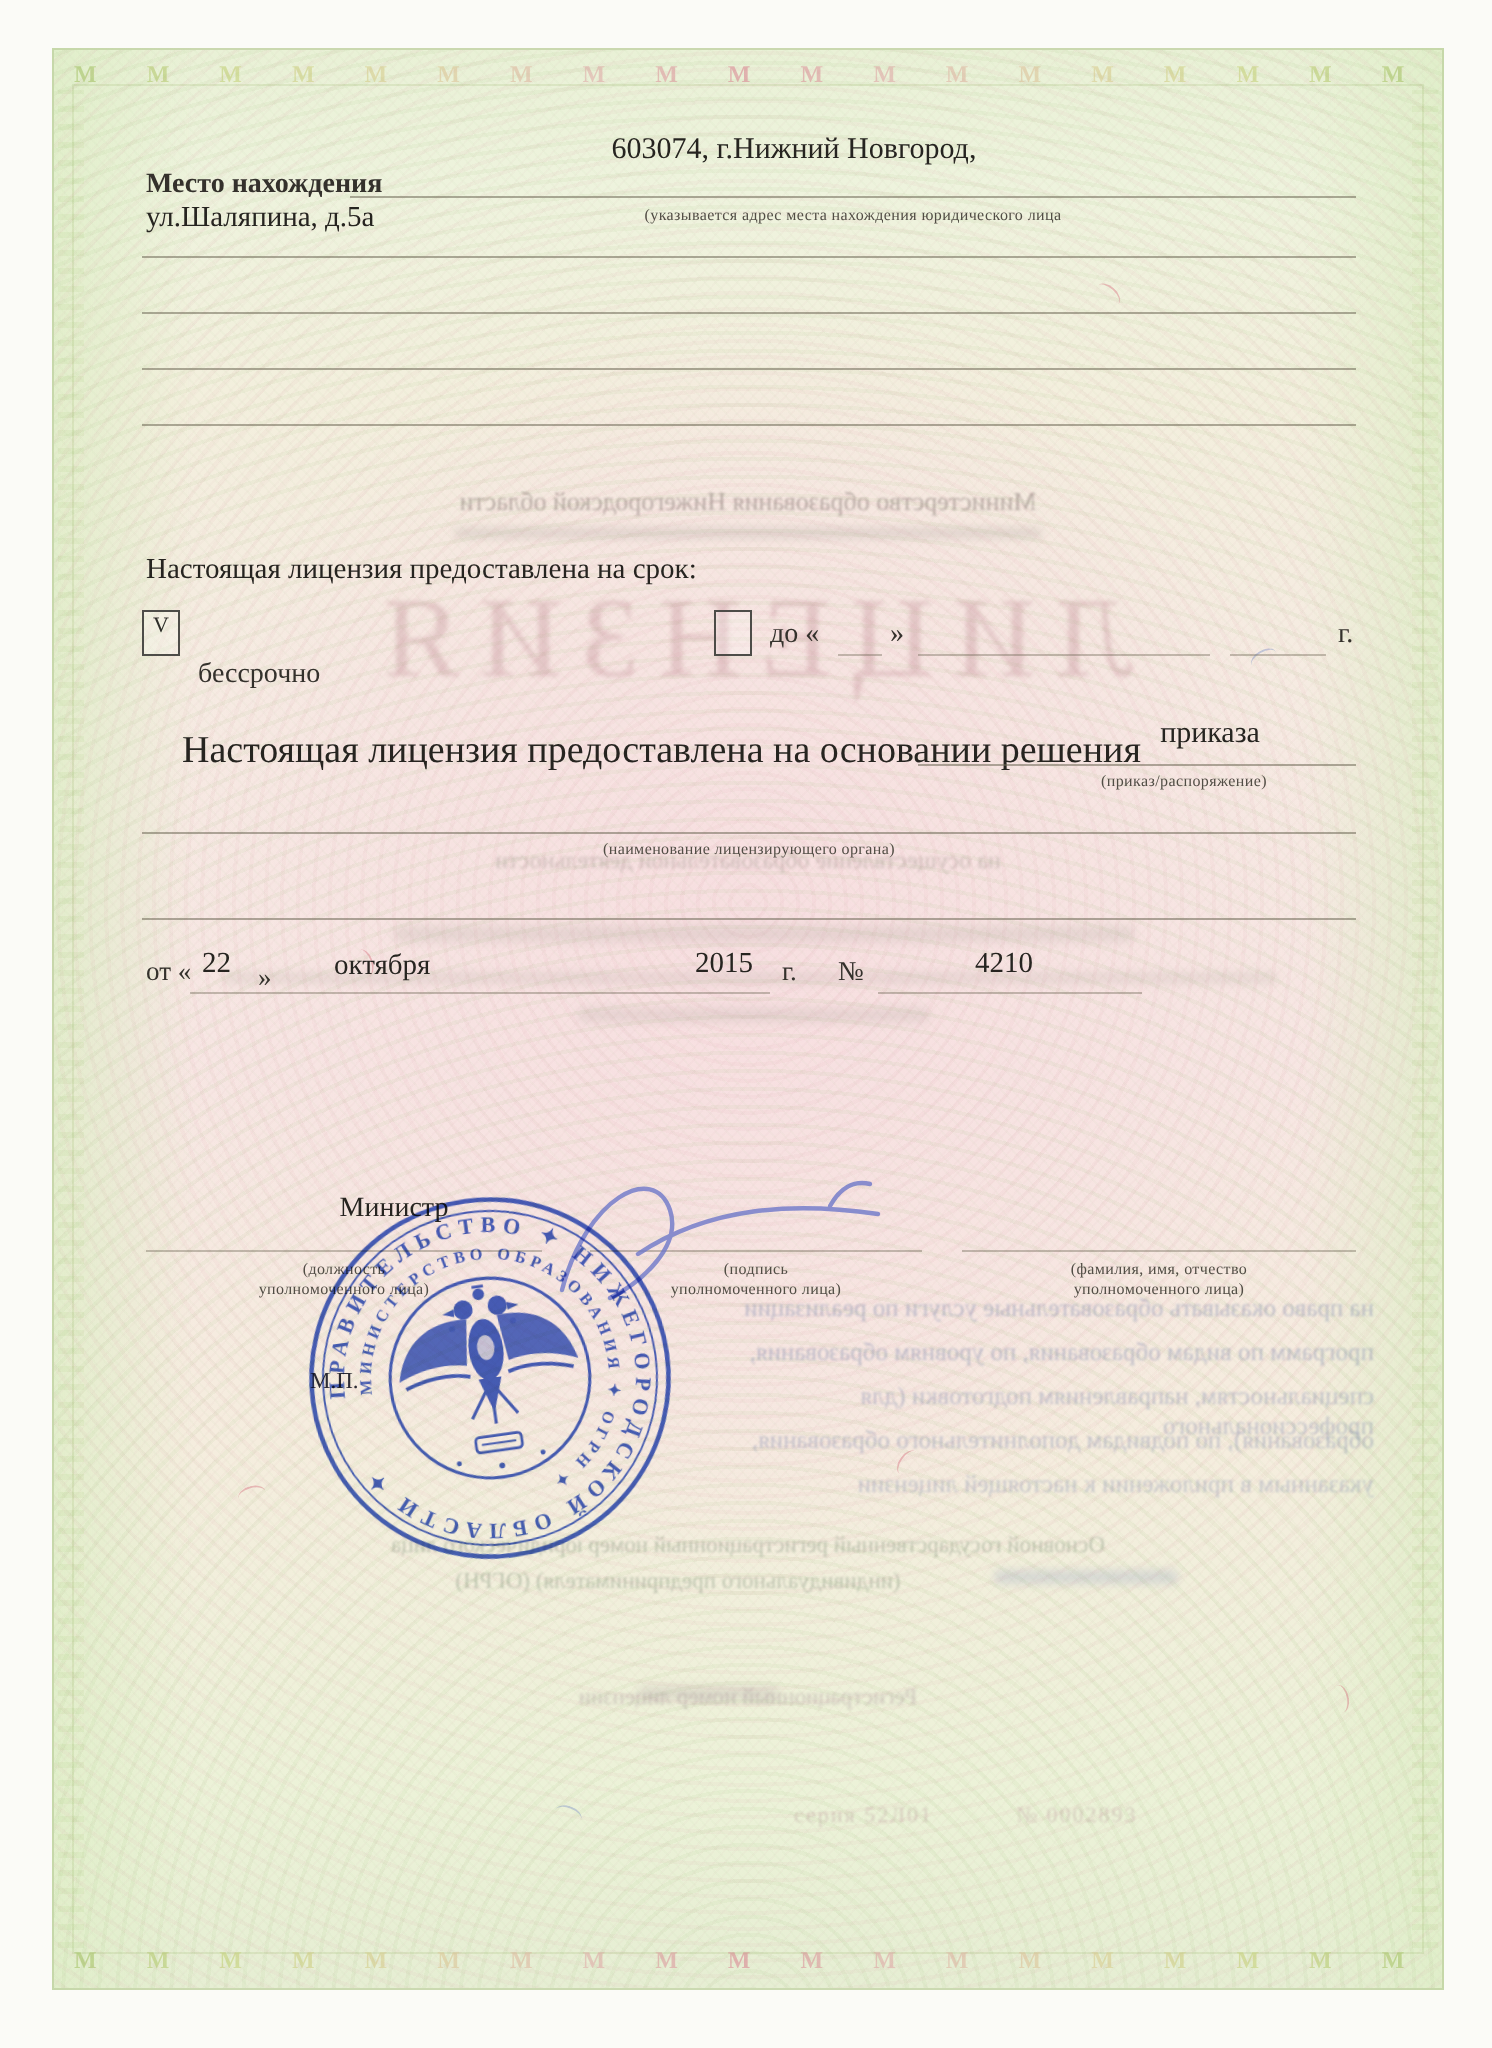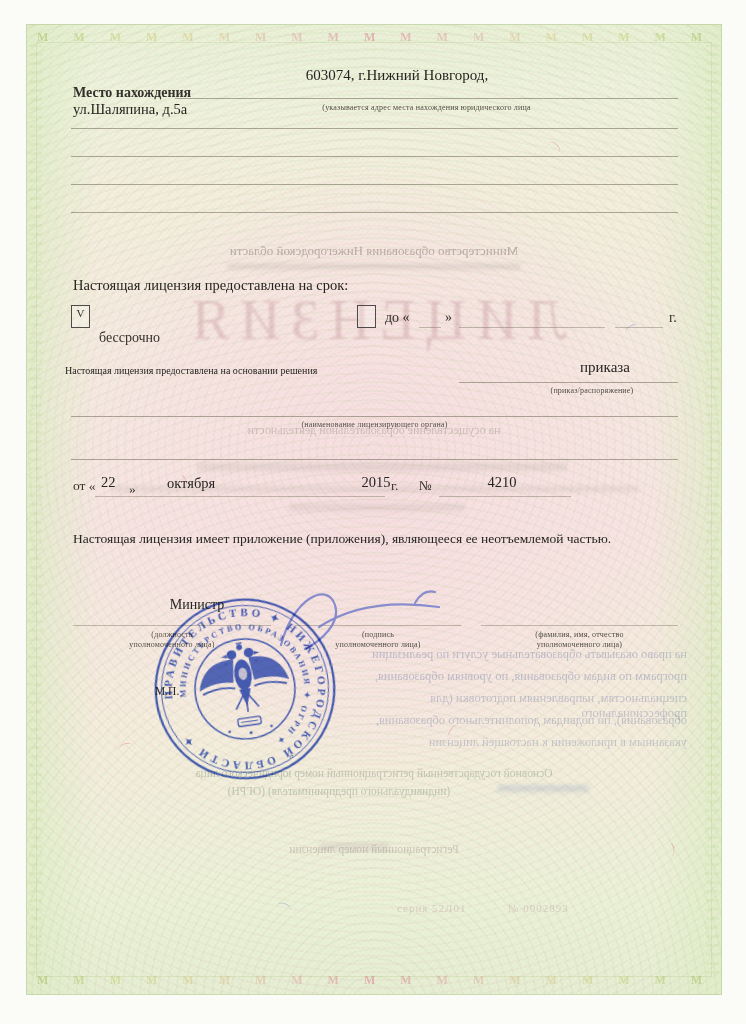--- a/index.html
+++ b/index.html
@@ -108,41 +108,40 @@
   </div>
   <div class="abs txt" style="left:72px;top:285px;font-size:14px;margin-top:20px;">бессрочно</div>
   <div class="box" style="left:330px;top:280px;"></div>
   <div class="abs txt" style="left:358px;top:285px;font-size:14px;">до «</div>
   <div class="rule" style="left:392px;width:22px;top:302px;background:rgba(112,106,88,.4);"></div>
   <div class="abs txt" style="left:418px;top:285px;font-size:14px;">»</div>
   <div class="rule" style="left:432px;width:146px;top:302px;background:rgba(112,106,88,.4);"></div>
   <div class="rule" style="left:588px;width:48px;top:302px;background:rgba(112,106,88,.4);"></div>
   <div class="abs txt" style="left:642px;top:285px;font-size:14px;">г.</div>
 
-  <div class="abs bold" style="left:38px;top:340px;font-size:10px;">Настоящая лицензия предоставлена на основании решения</div>
+  <div class="abs bold" style="left:64px;top:340px;font-size:19px;">Настоящая лицензия предоставлена на основании решения</div>
   <div class="abs bold" style="left:498px;top:334px;width:160px;text-align:center;font-size:15px;">приказа</div>
   <div class="rule" style="left:432px;right:43px;top:357px;"></div>
   <div class="abs cap" style="left:480px;width:170px;top:361px;">(приказ/распоряжение)</div>
   <div class="rule" style="left:44px;right:43px;top:391px;"></div>
   <div class="abs cap" style="left:44px;right:43px;top:395px;">(наименование лицензирующего органа)</div>
 
   <div class="rule" style="left:44px;right:43px;top:434px;"></div>
 
   <div class="abs txt" style="left:46px;top:453px;font-size:13.5px;">от «</div>
   <div class="abs bold" style="left:74px;top:449px;font-size:14.5px;">22</div>
   <div class="abs txt" style="left:102px;top:456px;font-size:13.5px;">»</div>
   <div class="rule" style="left:68px;width:290px;top:471px;background:rgba(112,106,88,.4);"></div>
   <div class="abs bold" style="left:140px;width:120px;top:450px;font-size:14.5px;">октября</div>
-  <div class="abs bold" style="left:324px;width:50px;top:449px;text-align:center;font-size:14.5px;">2015</div>
+  <div class="abs bold" style="left:310px;width:50px;top:449px;text-align:center;font-size:14.5px;">2015</div>
   <div class="abs txt" style="left:364px;top:453px;font-size:13.5px;">г.</div>
   <div class="abs txt" style="left:392px;top:453px;font-size:13.5px;">№</div>
   <div class="rule" style="left:412px;width:132px;top:471px;background:rgba(112,106,88,.4);"></div>
   <div class="abs bold" style="left:420px;width:110px;top:449px;text-align:center;font-size:14.5px;">4210</div>
 
-  <div class="abs bold" style="left:46px;right:34px;top:506px;font-size:13.5px;">Настоящая лицензия имеет приложение (приложения), являющееся ее неотъемлемой частью.</div>
 
   <div class="abs bold" style="left:70px;width:200px;top:572px;text-align:center;font-size:14px;">Министр</div>
   <div class="rule" style="left:46px;width:198px;top:600px;background:rgba(112,106,88,.4);"></div>
   <div class="rule" style="left:268px;width:166px;top:600px;background:rgba(112,106,88,.4);"></div>
   <div class="rule" style="left:454px;width:197px;top:600px;background:rgba(112,106,88,.4);"></div>
   <div class="abs cap" style="left:46px;width:198px;top:605px;">
     <div>(должность</div>
     <div>уполномоченного лица)</div>
   </div>
   <div class="abs cap" style="left:268px;width:166px;top:605px;">

